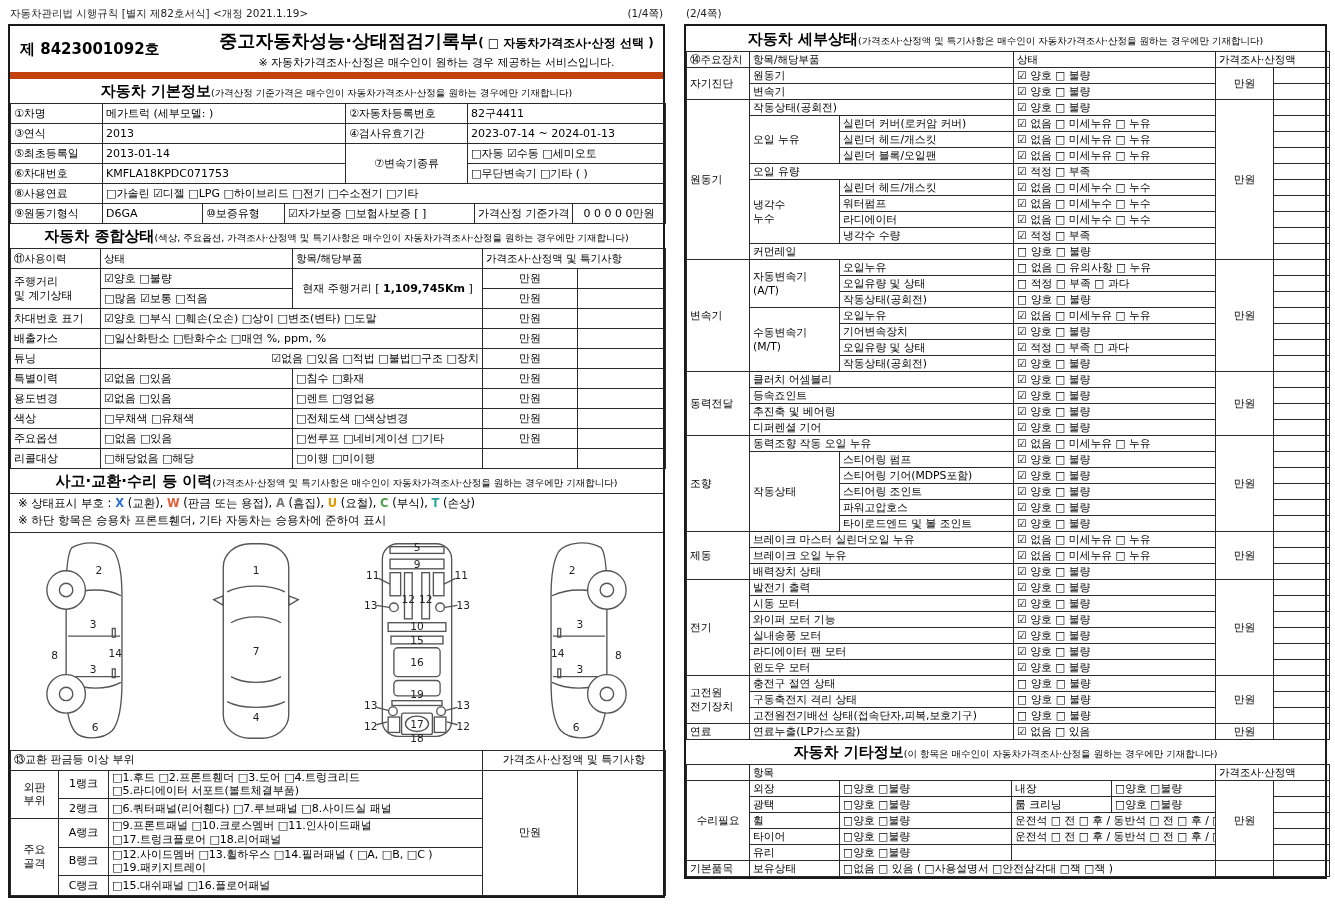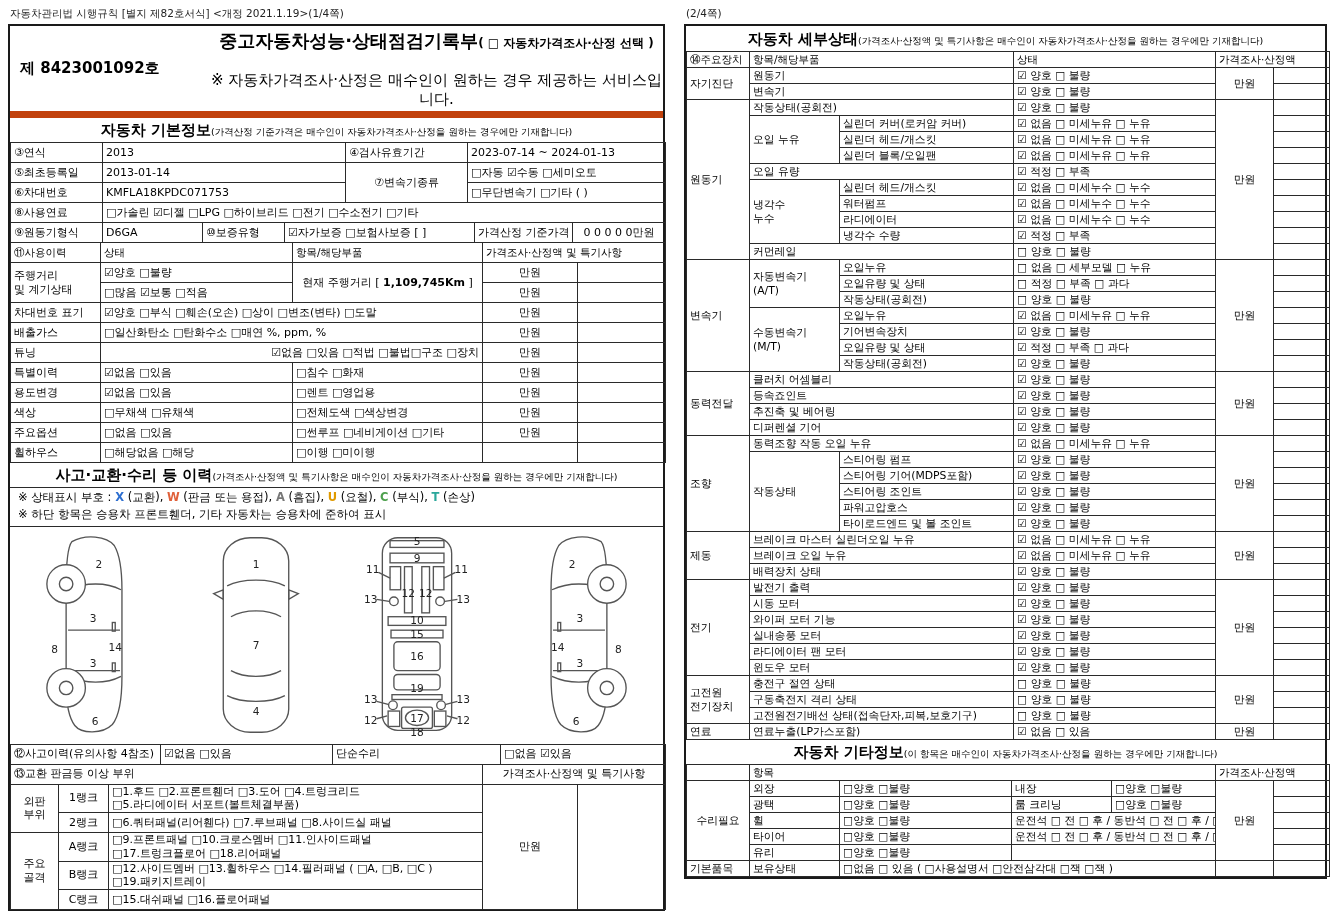--- a/index.html
+++ b/index.html
@@ -2,39 +2,39 @@
 <html><head>
 <meta charset="utf-8">
 <style>
   html,body{margin:0;padding:0}
   body{width:1335px;height:911px;overflow:hidden;background:#fff;color:#000;
        font-family:"DejaVu Sans","Liberation Sans",sans-serif}
   .sheet{display:flex;gap:19px;padding:4px 8px}
   .page{flex:none}
   .p1{width:657px}
   .p2{width:643px}
-  .meta{display:flex;font-size:10.5px;padding:3px 2px;color:#222}
+  .meta{display:flex;justify-content:space-between;font-size:10.5px;padding:3px 2px;color:#222}
   .meta.right{justify-content:flex-start}
   .box{border:2px solid #1a1a1a;background:#fff}
   .box > :not(:first-child){margin-top:-1px}
   table{width:100%;border-collapse:collapse;table-layout:fixed}
   td{border:1px solid #2a2a2a;padding:0 3px;font-size:11px;line-height:1.25;
      vertical-align:middle;overflow:hidden;white-space:nowrap}
   .p1 td{height:19px}
   .p2 td{height:15px;font-size:10.8px}
   .ctr{text-align:center}
   .pre{white-space:pre-line}
   .sm{font-size:11px}
   .hd td{font-size:10.5px}
   .titlebar{display:flex;border-bottom:7px solid #c2410c;align-items:center}
   .docno{width:190px;font-size:15px;font-weight:bold;padding-left:10px}
   .tc{flex:1;text-align:center;padding:3px 0 2px}
   .bigtitle{font-size:18px;font-weight:bold}
   .topt{font-size:12px;font-weight:bold}
-  .tnote{font-size:15px;margin-top:18px}
+  .tnote{font-size:11px;margin-top:2px}
   .sh{text-align:center;border-bottom:1px solid #2a2a2a;padding:3px 0 2px}
   .sh b{font-size:15px}
   .sh small{font-size:9.5px}
   .legend{border-bottom:1px solid #2a2a2a;padding:2px 8px;font-size:11.5px;line-height:1.5}
   .cx{color:#2e6fd0}.cw{color:#e0603a}.ca{color:#777}.cu{color:#e09a00}.cc{color:#4da04d}.ct{color:#2aa79b}
   .diagrams{display:flex;justify-content:space-around;align-items:center;
             border-bottom:1px solid #2a2a2a;padding:3px 4px;height:212px}
   svg{display:block}
   svg path,svg rect,svg circle,svg ellipse,svg line,svg polygon{stroke:#555;fill:none;stroke-width:1.4}
   svg .wh{fill:#fff}
@@ -68,20 +68,26 @@
       </div>
 
       <table>
         <colgroup>
             <col style="width:92px">
             <col style="width:243px">
             <col style="width:122px">
             <col style="width:198px">
           </colgroup>
         <tbody>
+            <tr>
+          <td>①차명</td>
+              <td>메가트럭 (세부모델: )</td>
+          <td>②자동차등록번호</td>
+              <td>82구4411</td>
+        </tr>
         <tr>
           <td>③연식</td>
               <td>2013</td>
           <td>④검사유효기간</td>
               <td>2023-07-14 ~ 2024-01-13</td>
         </tr>
       </tbody>
         </table>
 
       <table>
@@ -133,20 +139,23 @@
           <td>⑨원동기형식</td>
               <td>D6GA</td>
           <td>⑩보증유형</td>
               <td class="sm">☑자가보증  □보험사보증   [      ]</td>
           <td class="sm">가격산정 기준가격</td>
               <td class="ctr">0 0 0 0 0만원</td>
         </tr>
       </tbody>
         </table>
 
+      <div class="sh">
+        <b>자동차 종합상태</b><small>(색상, 주요옵션, 가격조사·산정액 및 특기사항은 매수인이 자동차가격조사·산정을 원하는 경우에만 기재합니다)</small>
+      </div>
 
       <table>
         <colgroup>
             <col style="width:90px">
             <col style="width:192px">
             <col style="width:190px">
             <col style="width:95px">
             <col style="width:88px">
           </colgroup>
         <tbody>
@@ -214,21 +223,21 @@
               <td></td>
             </tr>
         <tr>
               <td>주요옵션</td>
               <td>□없음   □있음</td>
               <td>□썬루프   □네비게이션   □기타</td>
               <td class="ctr">만원</td>
               <td></td>
             </tr>
         <tr>
-              <td>휠하우스</td>
+              <td>리콜대상</td>
               <td>□해당없음   □해당</td>
               <td>□이행   □미이행</td>
               <td></td>
               <td></td>
             </tr>
       </tbody>
         </table>
 
       <div class="sh">
         <b>사고·교환·수리 등 이력</b><small>(가격조사·산정액 및 특기사항은 매수인이 자동차가격조사·산정을 원하는 경우에만 기재합니다)</small>
@@ -337,36 +346,20 @@
             <circle cx="100" cy="162" r="7"></circle>
           <text text-anchor="middle" x="64" y="37">2</text>
           <text text-anchor="middle" x="72" y="93">3</text>
           <text text-anchor="middle" x="112" y="126">8</text>
           <text text-anchor="middle" x="49" y="124">14</text>
           <text text-anchor="middle" x="72" y="140">3</text>
           <text text-anchor="middle" x="68" y="200">6</text>
         </svg>
       </div>
 
-      <table>
-        <colgroup>
-            <col style="width:150px">
-            <col style="width:172px">
-            <col style="width:168px">
-            <col style="width:165px">
-          </colgroup>
-        <tbody>
-            <tr>
-          <td>⑫사고이력(유의사항 4참조)</td>
-              <td>☑없음   □있음</td>
-          <td>단순수리</td>
-              <td>□없음   ☑있음</td>
-        </tr>
-      </tbody>
-        </table>
 
       <table>
         <colgroup>
             <col style="width:472px">
             <col style="width:183px">
           </colgroup>
         <tbody>
             <tr>
               <td>⑬교환 판금등 이상 부위</td>
               <td class="ctr sm">가격조사·산정액 및 특기사항</td>
@@ -512,21 +505,21 @@
               <td colspan="2">커먼레일</td>
               <td>□ 양호   □ 불량</td>
               <td></td>
             </tr>
 
         <tr>
           <td rowspan="7">변속기</td>
           <td class="pre" rowspan="3">자동변속기
 (A/T)</td>
           <td>오일누유</td>
-              <td>□ 없음   □ 세부모델   □ 누유</td>
+              <td>□ 없음   □ 유의사항   □ 누유</td>
           <td class="ctr" rowspan="7">만원</td>
               <td></td>
         </tr>
         <tr>
               <td>오일유량 및 상태</td>
               <td>□ 적정   □ 부족   □ 과다</td>
               <td></td>
             </tr>
         <tr>
               <td>작동상태(공회전)</td>

